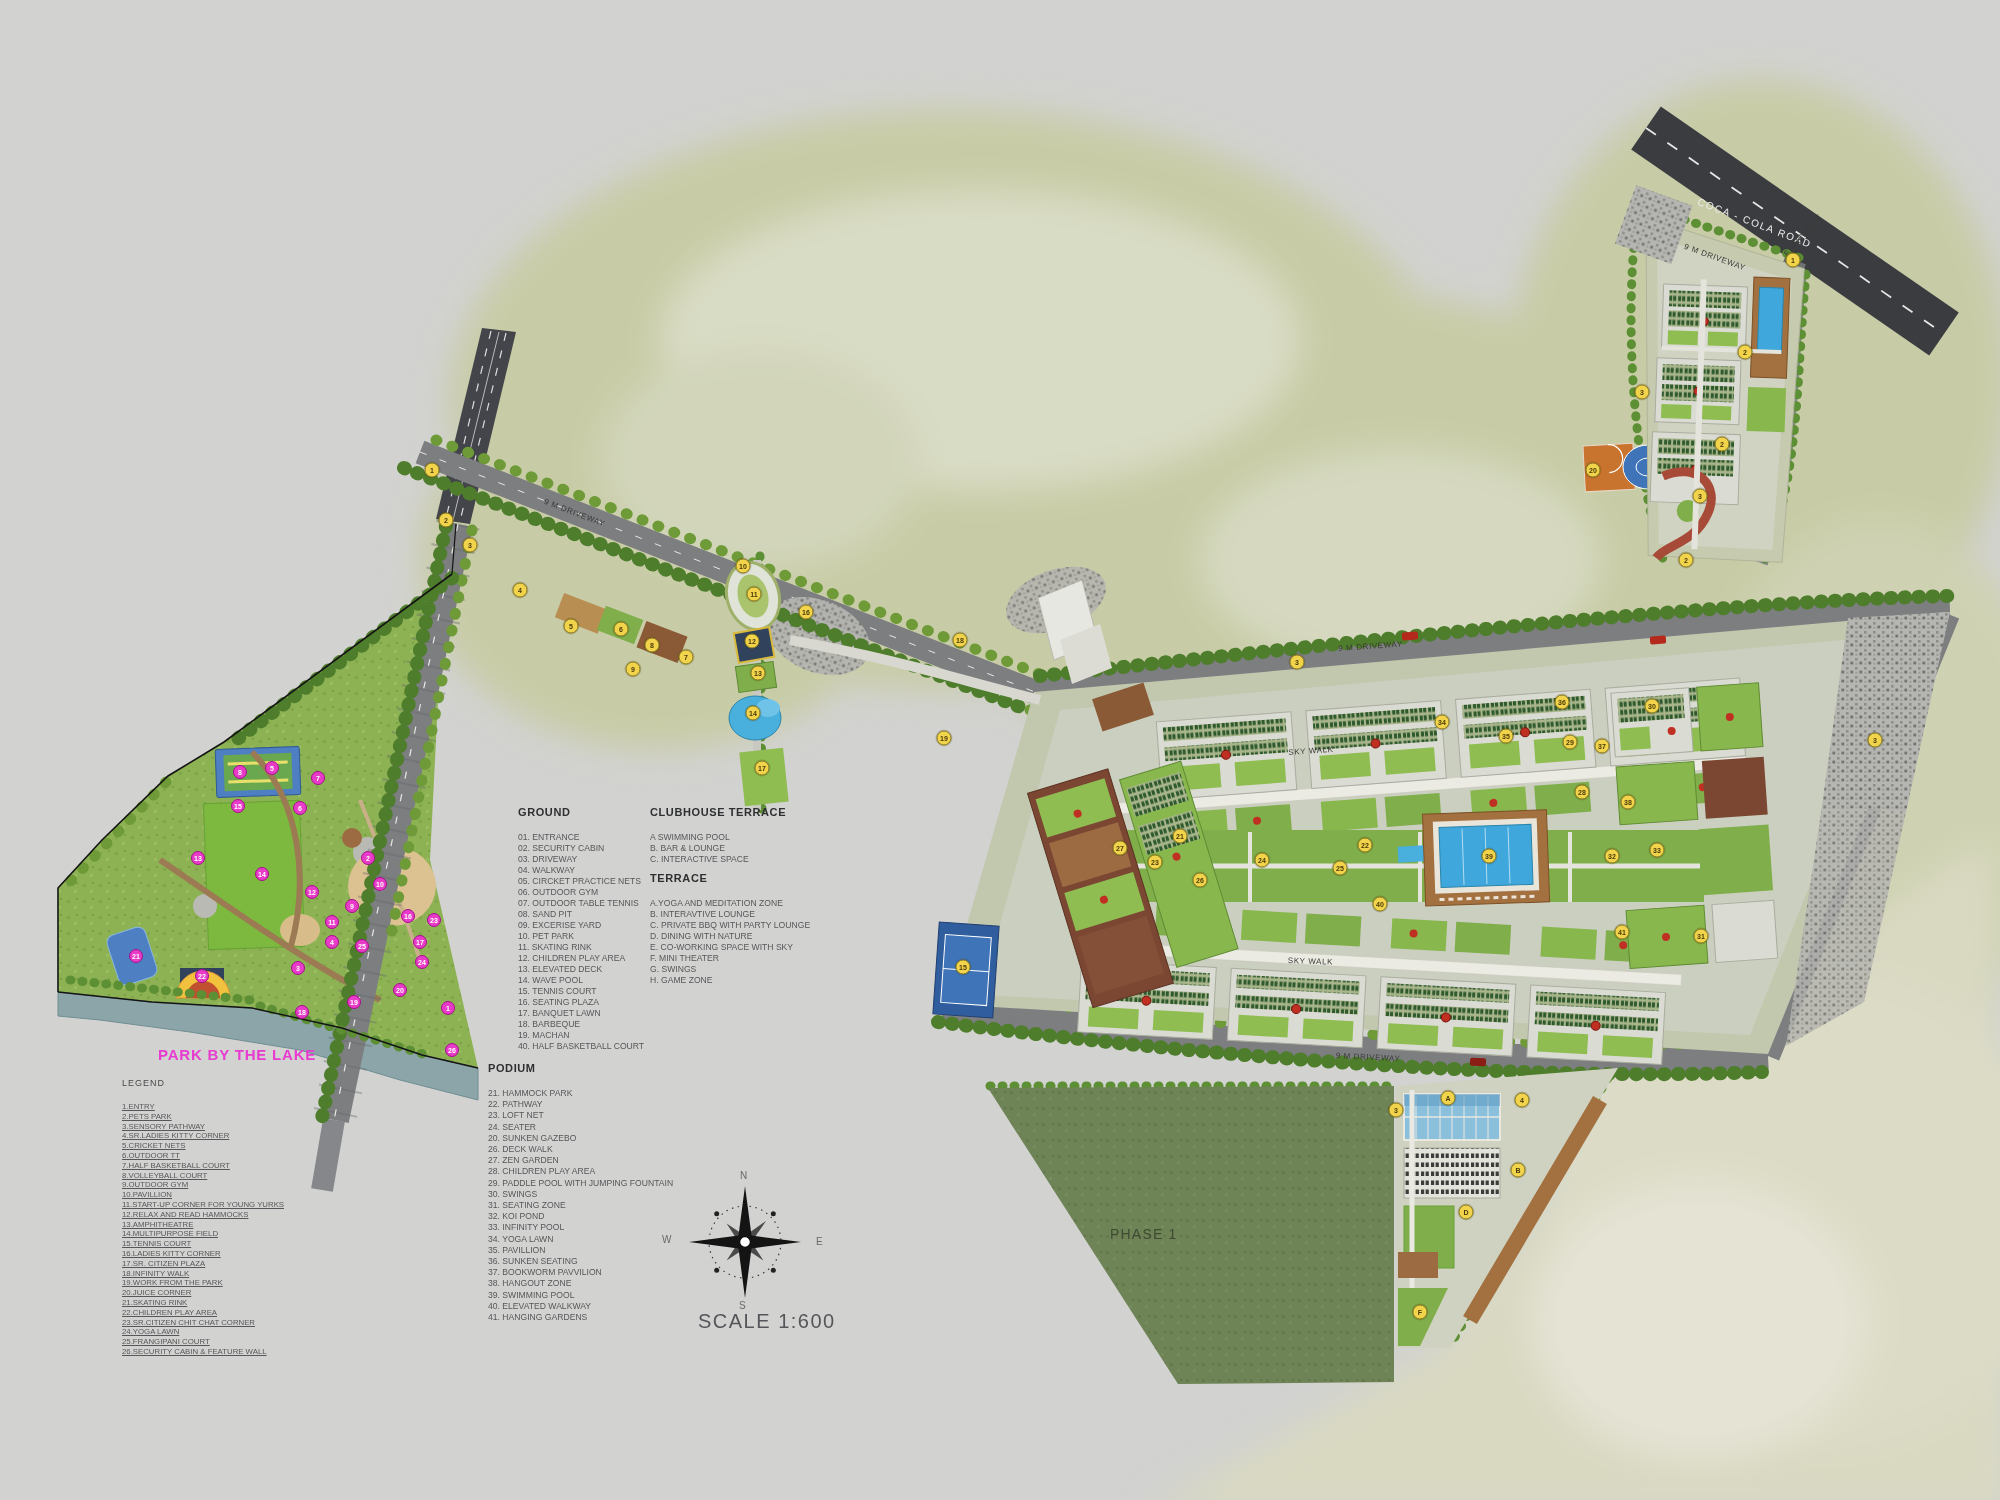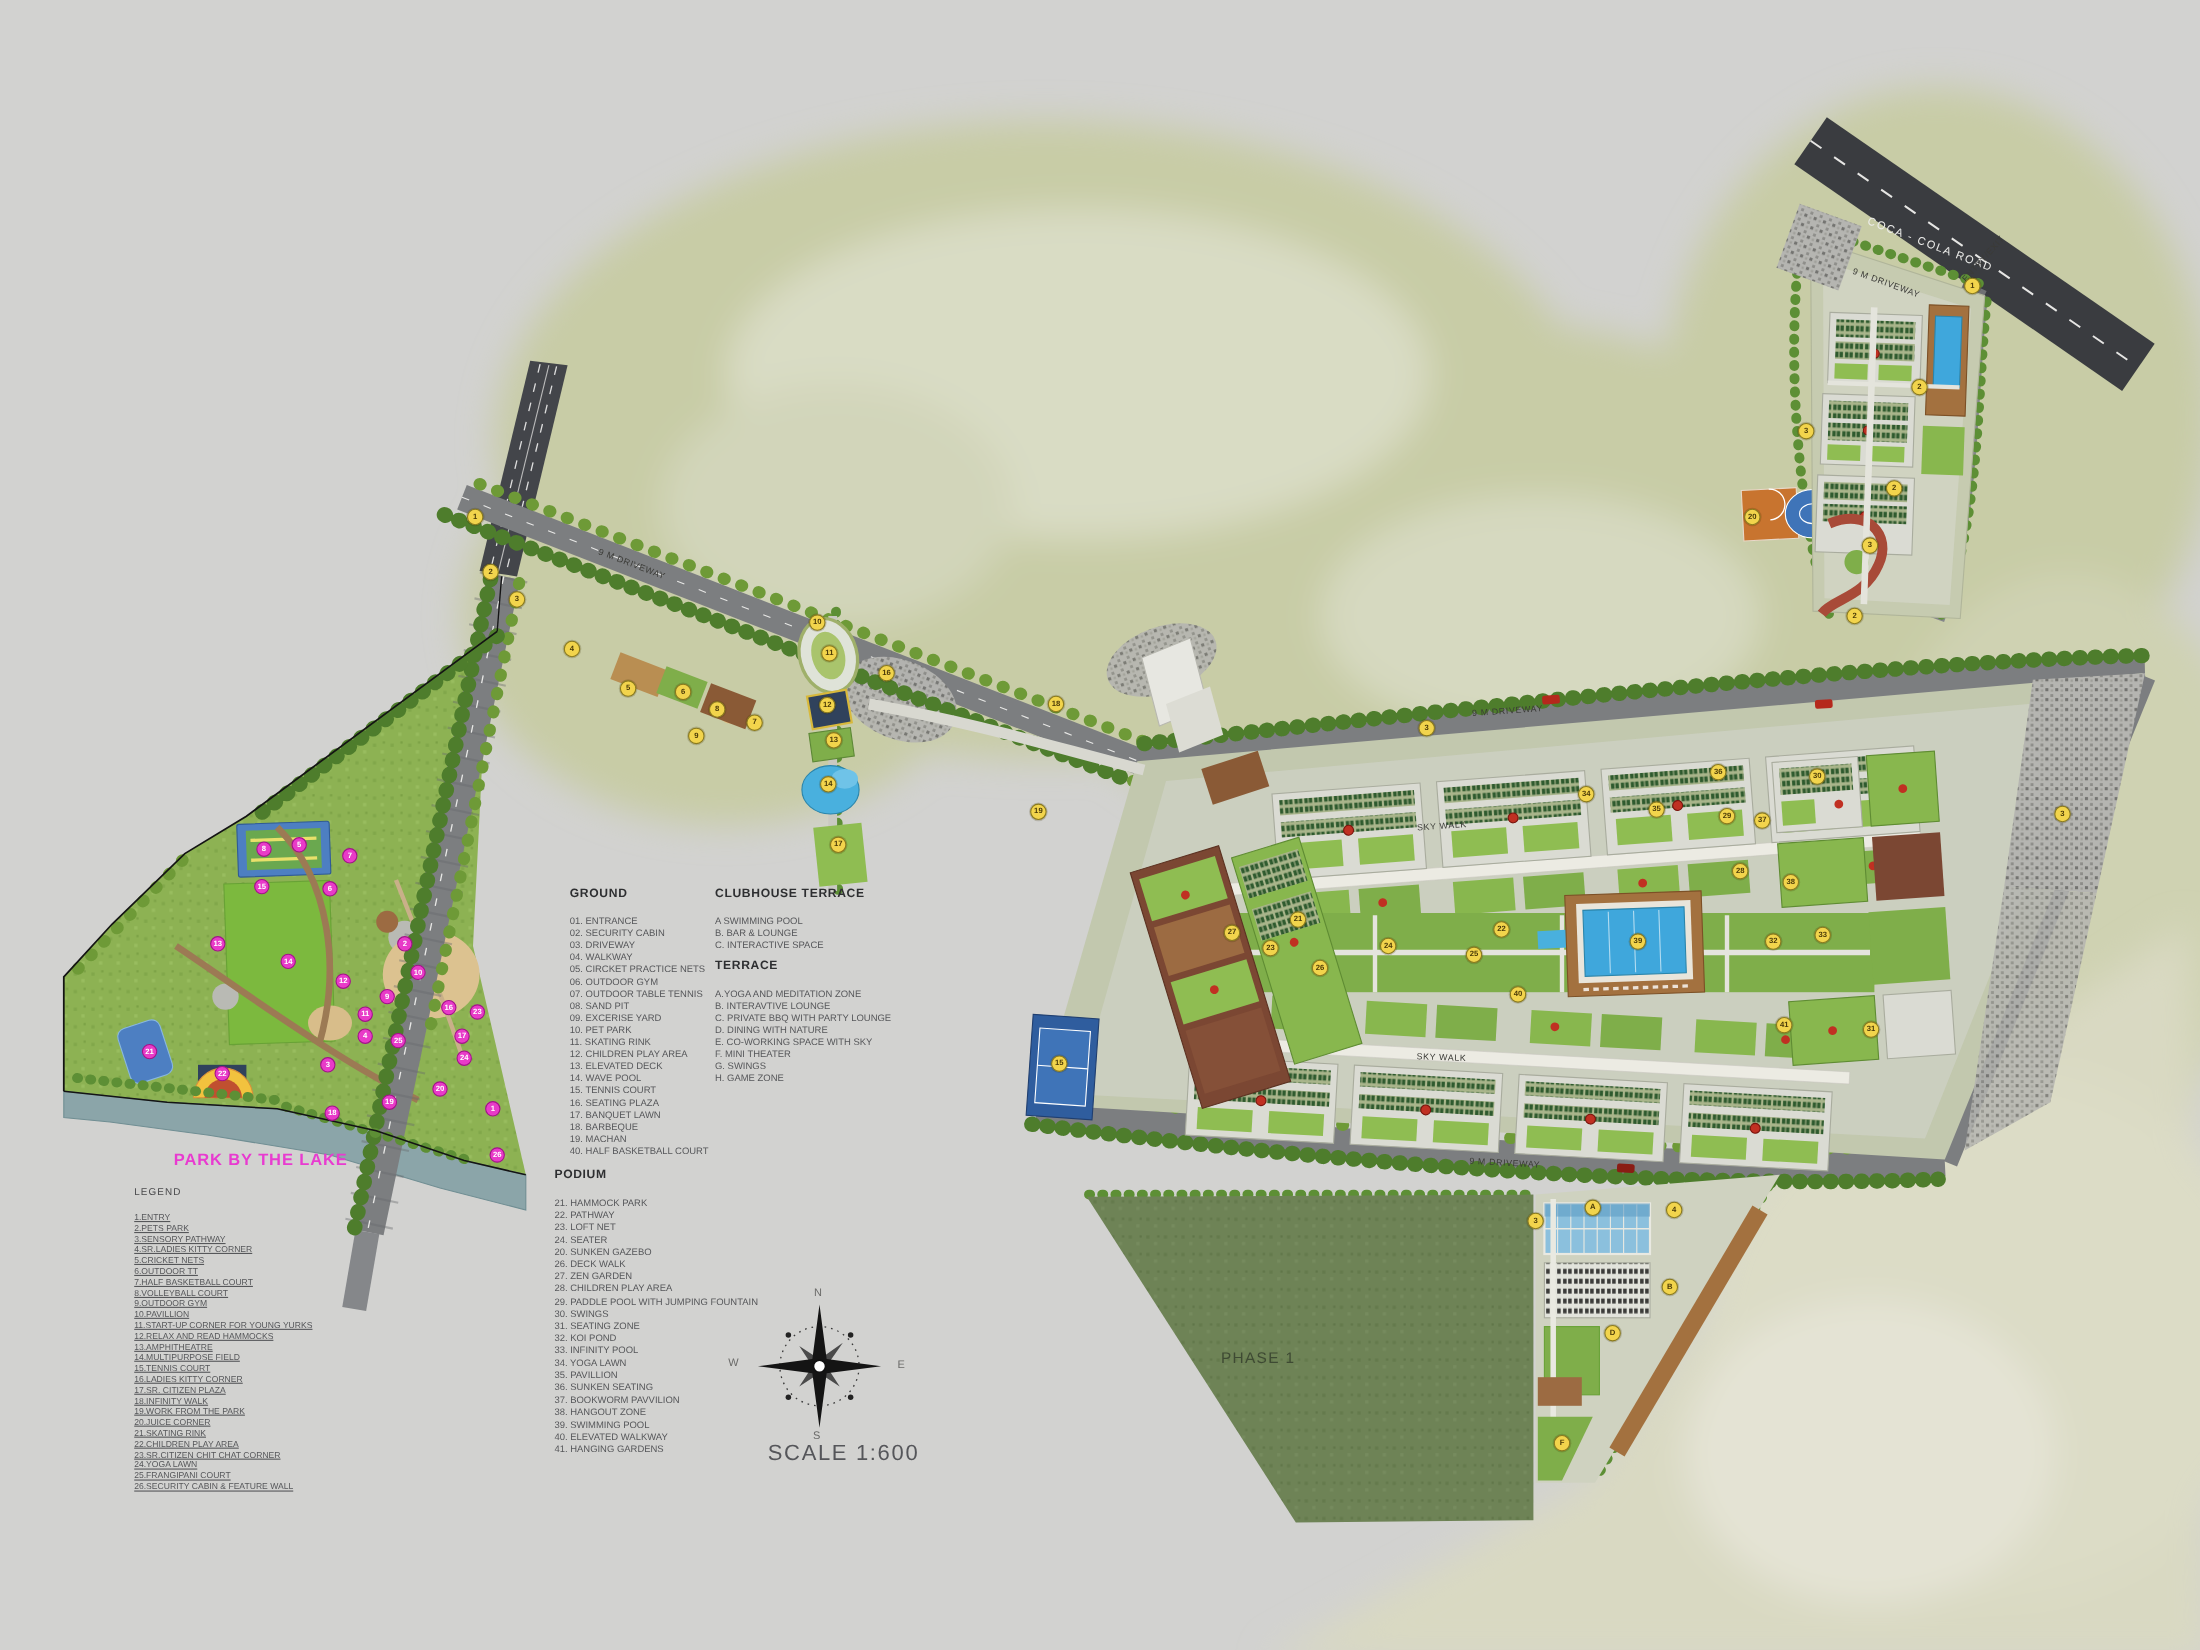--- a/index.html
+++ b/index.html
@@ -613,21 +613,21 @@
         <div class="leg-item">B. INTERAVTIVE LOUNGE</div>
         <div class="leg-item">C.  PRIVATE BBQ WITH PARTY LOUNGE</div>
         <div class="leg-item">D. DINING WITH NATURE</div>
         <div class="leg-item">E. CO-WORKING SPACE WITH SKY</div>
         <div class="leg-item">F. MINI THEATER</div>
         <div class="leg-item">G. SWINGS</div>
         <div class="leg-item">H. GAME ZONE</div>
       </div>
 </div>
 
-<div class="legend" style="left:504px;top:1062px">
+<div class="legend" style="left:488px;top:1062px">
   <div class="leg-title">PODIUM</div>
   <div class="leg-items podium-items">
         <div class="leg-item">21. HAMMOCK PARK</div>
         <div class="leg-item">22. PATHWAY</div>
         <div class="leg-item">23. LOFT NET</div>
         <div class="leg-item">24. SEATER</div>
         <div class="leg-item">20. SUNKEN GAZEBO</div>
         <div class="leg-item">26. DECK WALK</div>
         <div class="leg-item">27. ZEN GARDEN</div>
         <div class="leg-item">28. CHILDREN PLAY AREA</div>

